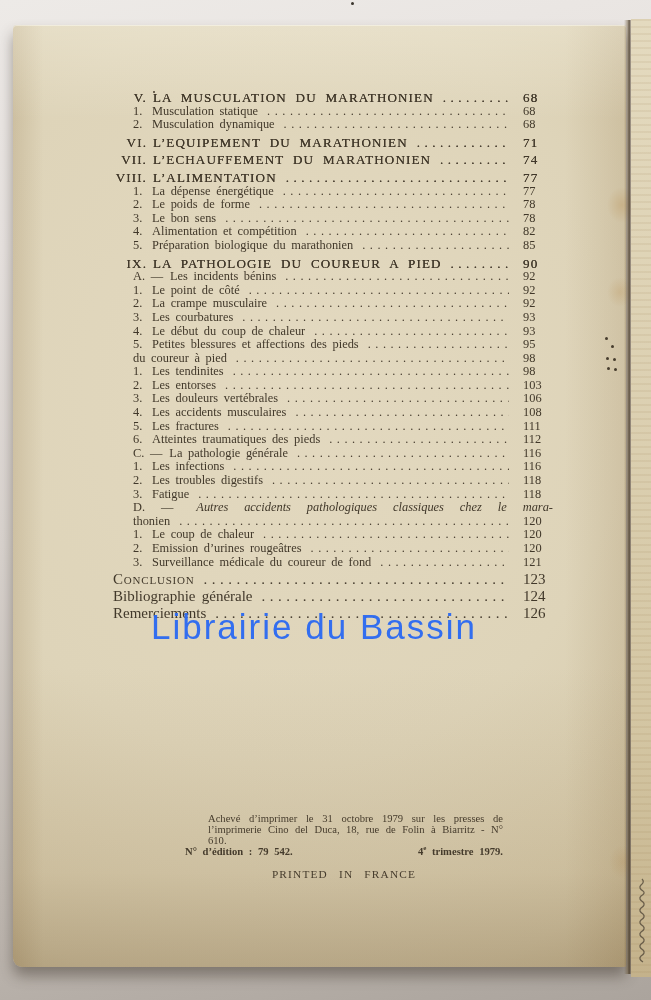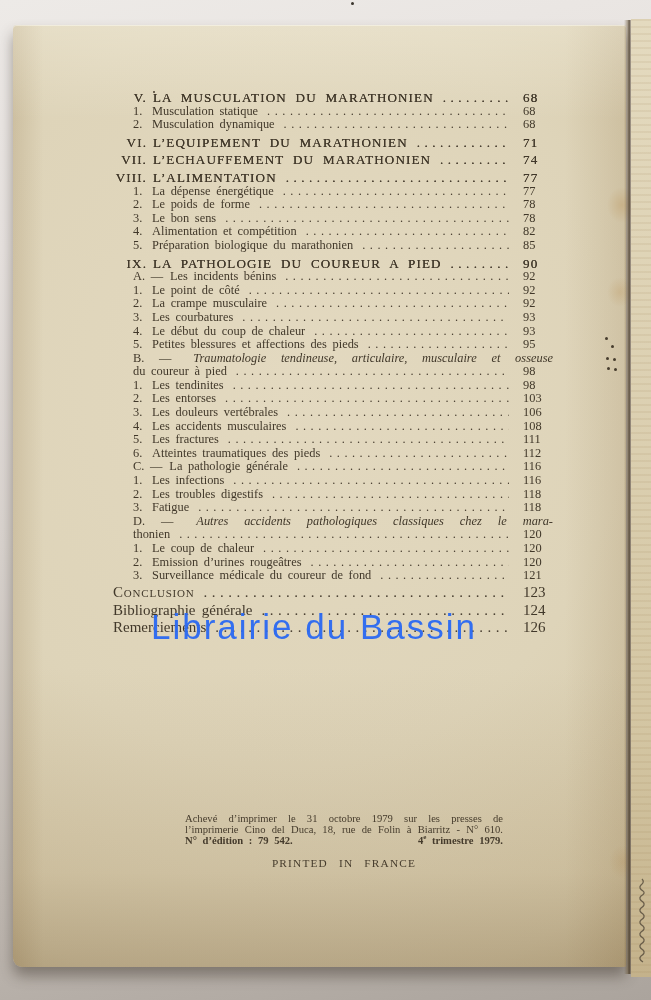--- a/index.html
+++ b/index.html
@@ -46,21 +46,21 @@
   .row.wrap1{display:block;padding-left:20px;text-align:justify;text-align-last:justify;font-size:12.4px;}
   .row.wrap1 .t{font-style:italic;}
   
   .watermark{
     position:absolute;left:138px;top:582px;width:460px;
     font-family:"Liberation Sans",sans-serif;font-size:35px;font-weight:400;
     letter-spacing:2px;color:#2c6af2;opacity:.96;white-space:nowrap;
   }
   
   .colophon{position:absolute;left:172px;top:789px;width:318px;color:#453b2c;font-size:10.6px;line-height:10.9px;word-spacing:3px;}
-  .cline.just{text-align:justify;text-align-last:justify;}
+  .cline.just{text-align:justify;text-align-last:justify;margin-left:23px;}
   .cline.split{display:flex;justify-content:space-between;font-weight:bold;}
   .cline sup{font-size:7px;line-height:0;}
   .printed{margin-top:11px;text-align:center;font-weight:400;font-size:11.3px;letter-spacing:1.2px;word-spacing:7px;}
   
   .stain{position:absolute;border-radius:50%;pointer-events:none;}
   .stain.s1{left:594px;top:162px;width:30px;height:36px;background:radial-gradient(closest-side,rgba(186,146,86,.34),rgba(186,146,86,0));}
   .stain.s2{left:594px;top:252px;width:26px;height:30px;background:radial-gradient(closest-side,rgba(186,146,86,.28),rgba(186,146,86,0));}
   .stain.s3{left:596px;top:820px;width:28px;height:34px;background:radial-gradient(closest-side,rgba(176,136,80,.22),rgba(176,136,80,0));}
   .speck{position:absolute;background:#473d2e;border-radius:50%;}
   .handwriting{position:absolute;left:635px;top:878px;}
@@ -174,21 +174,20 @@
           <span class="t">Le début du coup de chaleur</span>
           <span class="leader">........................................................................................................................</span>
           <span class="pnum">93</span>
         </div>
         <div class="row sub">
           <span class="num2">5.</span>
           <span class="t">Petites blessures et affections des pieds</span>
           <span class="leader">........................................................................................................................</span>
           <span class="pnum">95</span>
         </div>
-        <div class="row wrap1"><span class="prefix">B. —</span> <span class="t">Traumatologie tendineuse, articulaire, musculaire et osseuse</span></div>
         <div class="row wrap2">
           <span class="t italic">du coureur à pied</span>
           <span class="leader">........................................................................................................................</span>
           <span class="pnum">98</span>
         </div>
         <div class="row sub">
           <span class="num2">1.</span>
           <span class="t">Les tendinites</span>
           <span class="leader">........................................................................................................................</span>
           <span class="pnum">98</span>

